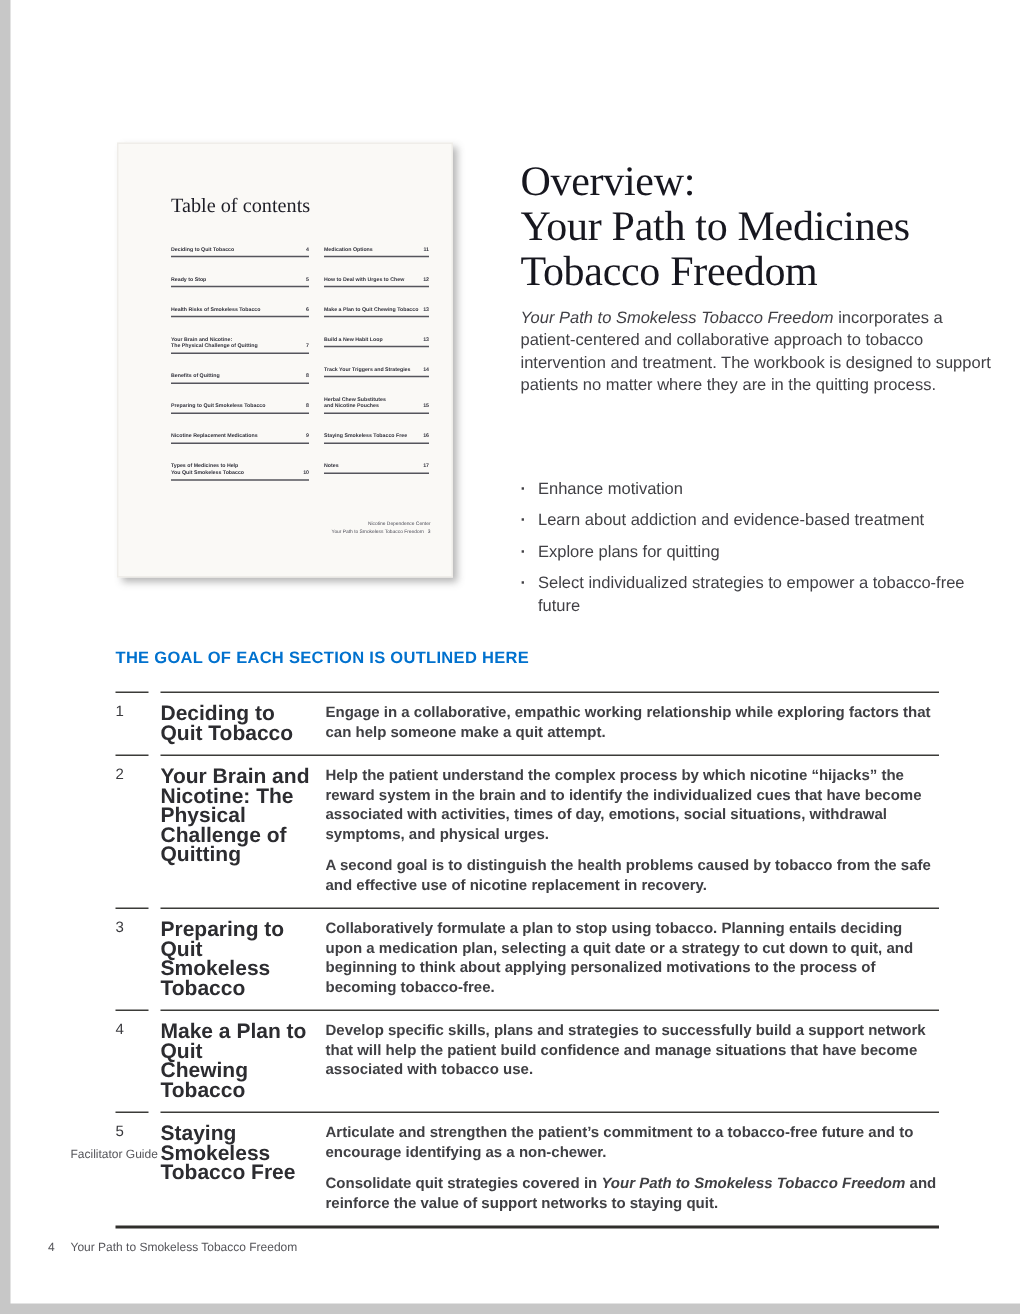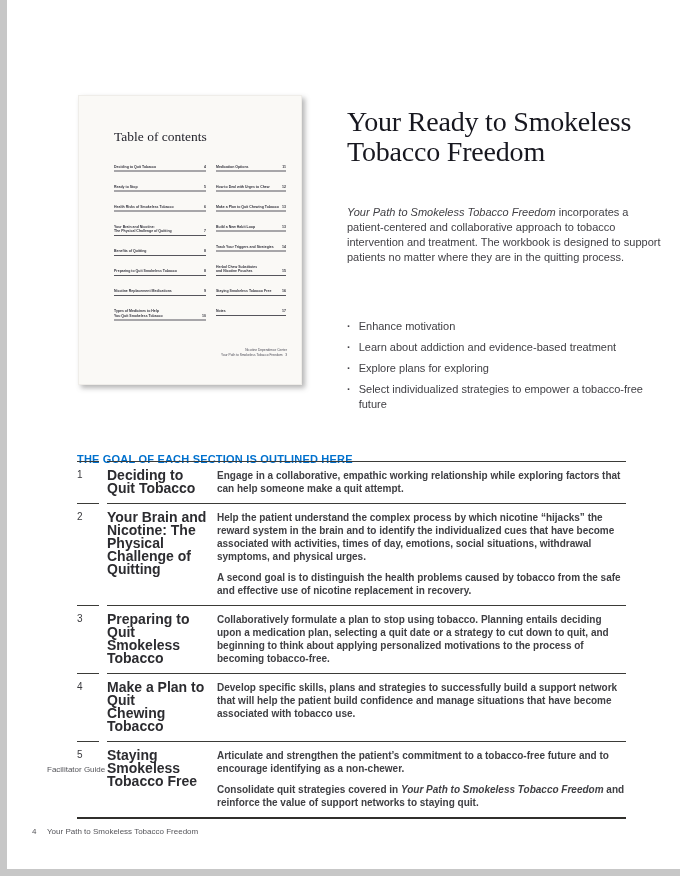--- a/index.html
+++ b/index.html
@@ -38,21 +38,21 @@
   .intro { position:absolute; left:347px; top:205px; width:318px;
     font-size:11px; line-height:15px; color:#414045; }
   .intro p { margin:0 0 11px 0; }
   .bullets { position:absolute; left:347px; top:319px; width:318px;
     font-size:11px; line-height:15px; color:#414045; }
   .bullet-item { display:flex; gap:8px; margin-bottom:6px; }
   .bullet-dot { font-weight:bold; flex:0 0 auto; }
 
   
   .goal-heading { position:absolute; left:77px; top:433px;
-    font-size:11px; font-weight:bold; letter-spacing:0.2px; color:#0071ce;margin-top:20px; }
+    font-size:11px; font-weight:bold; letter-spacing:0.2px; color:#0071ce; }
   .sections-table { position:absolute; left:77px; top:461px; width:549px;
     border-bottom:2px solid #302f2c; }
   .srow { display:grid; grid-template-columns:22px 1fr; column-gap:8px; }
   .srow-num { border-top:1px solid #3b3b38; padding-top:7px;
     font-size:10px; color:#3a3a3e; }
   .srow-rest { border-top:1px solid #3b3b38; padding:7px 0 8px 0;
     display:grid; grid-template-columns:104px 1fr; column-gap:6px; }
   .srow-title { font-weight:bold; font-size:14px; line-height:13px; color:#2c2c30;
     white-space:pre-line; }
   .srow-desc { font-size:10px; line-height:13px; color:#404044; }
@@ -148,39 +148,40 @@
           </div>
       </div>
       <div class="thumb-footer">
         <div>Nicotine Dependence Center</div>
         <div>Your Path to Smokeless Tobacco Freedom&nbsp;&nbsp;&nbsp;3</div>
       </div>
     </div>
   </div>
 
   <h1 class="doc-title" style="margin:0; font-weight:normal;">
-    <span>Your Ready to Smokeless</span>
+    <span>Overview:</span>
+    <span>Your Path to Medicines</span>
     <span>Tobacco Freedom</span>
   </h1>
 
   <div class="intro" id="intro-box">
       <p class="intro-p"><i>Your Path to Smokeless Tobacco Freedom</i><span> incorporates a patient-centered and collaborative approach to tobacco intervention and treatment. The workbook is designed to support patients no matter where they are in the quitting process.</span></p>
     </div>
   <div class="bullets" id="bullets-box">
       <div class="bullet-item">
         <span class="bullet-dot">·</span>
         <span>Enhance motivation</span>
       </div>
       <div class="bullet-item">
         <span class="bullet-dot">·</span>
         <span>Learn about addiction and evidence-based treatment</span>
       </div>
       <div class="bullet-item">
         <span class="bullet-dot">·</span>
-        <span>Explore plans for exploring</span>
+        <span>Explore plans for quitting</span>
       </div>
       <div class="bullet-item">
         <span class="bullet-dot">·</span>
         <span>Select individualized strategies to empower a tobacco-free future</span>
       </div>
     </div>
 
   <div class="goal-heading">THE GOAL OF EACH SECTION IS OUTLINED HERE</div>
   <div class="sections-table" id="sections-table">
       <div class="srow">

